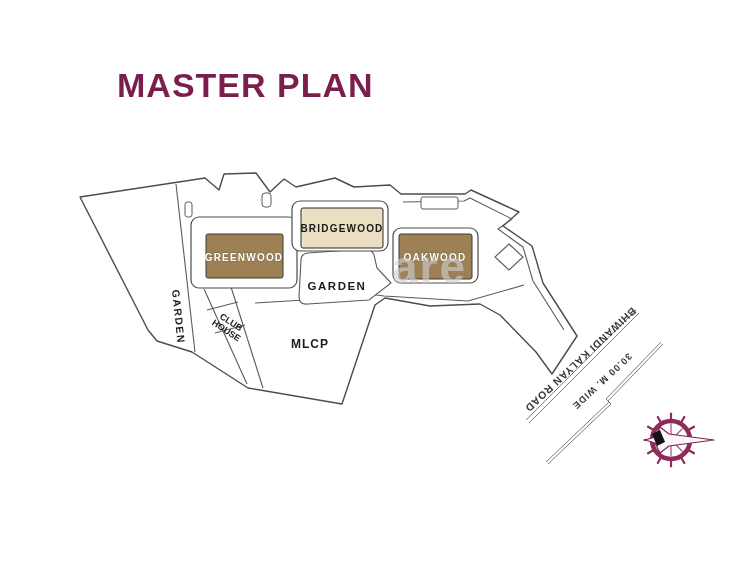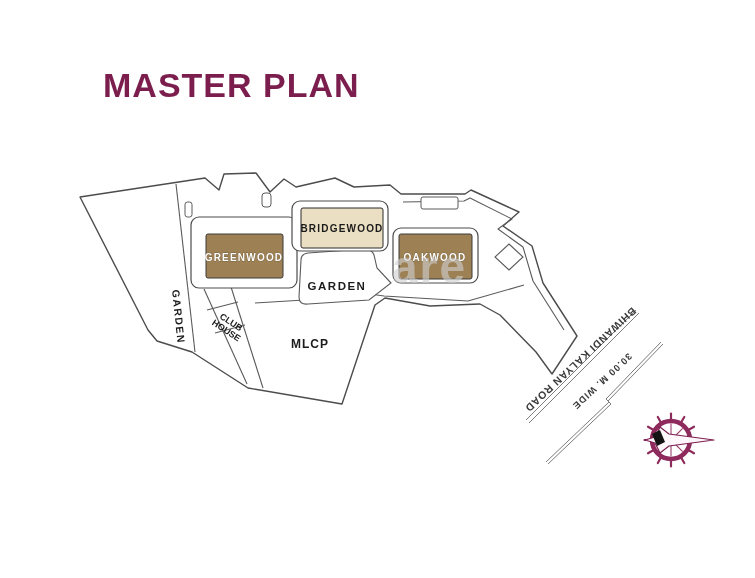--- a/index.html
+++ b/index.html
@@ -1,21 +1,21 @@
 <!DOCTYPE html>
 <html><head>
 <meta charset="utf-8">
 <style>
   html,body{margin:0;padding:0;background:#ffffff;}
   .stage{
     position:relative;width:755px;height:578px;background:#ffffff;overflow:hidden;
     font-family:"Liberation Sans",sans-serif;
   }
   .title{
-    position:absolute;left:103px;top:66px;margin:0;
+    position:absolute;left:117px;top:66px;margin:0;
     font-size:34px;font-weight:800;letter-spacing:1px;color:#7B1E4E;
     font-family:"Liberation Sans",sans-serif;
   }
   svg text{font-family:"Liberation Sans",sans-serif;}
   .plan-label{font-weight:bold;fill:#1c1c1c;}
   .road-label{font-weight:bold;fill:#3a3a3a;}
   .bldg-label{font-weight:bold;}
   .watermark{font-weight:bold;fill:#cfcfcf;opacity:.62;letter-spacing:2px;}
 </style>
 </head>

